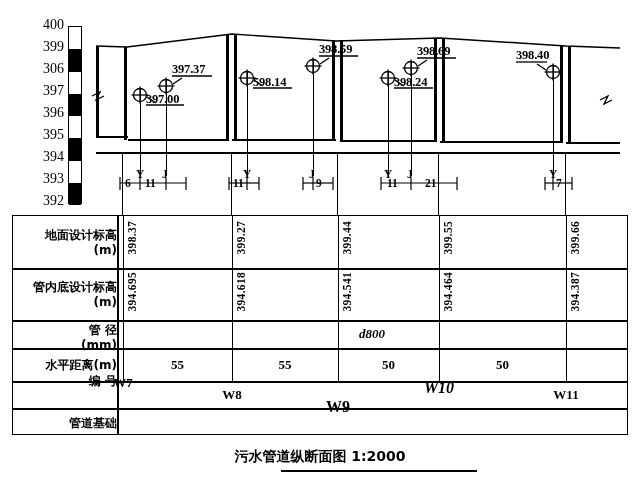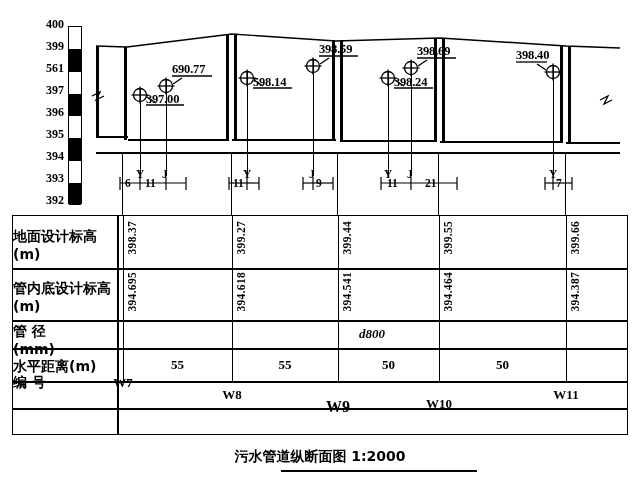--- a/index.html
+++ b/index.html
@@ -4,21 +4,21 @@
 <style>
   html,body{margin:0;padding:0;background:#fff;}
   body{width:640px;height:491px;position:relative;overflow:hidden;
        font-family:"Liberation Serif","DejaVu Serif",serif;color:#000;}
   #root{position:absolute;inset:0;}
 
   .abs{position:absolute;}
 
   
   #scale-labels{left:30px;top:18px;width:34px;}
-  .sc-lab{position:absolute;right:0;font-size:12px;font-weight:bold;
+  .sc-lab{position:absolute;right:0;font-size:14px;font-weight:normal;
           font-family:"Liberation Serif",serif;line-height:1;text-align:right;white-space:nowrap;}
   #scale-bar{left:68px;top:26px;width:14px;height:178px;border:1.4px solid #000;box-sizing:border-box;}
   .sc-seg{position:absolute;left:0;width:100%;}
 
   
   #profile{left:0;top:0;width:640px;height:215px;}
   .ln{position:absolute;background:#000;}
   .h2{height:2px;}
 
   .mh-wall{position:absolute;background:#000;width:3px;}
@@ -29,22 +29,22 @@
   .callout{position:absolute;font-size:12.5px;font-weight:bold;white-space:nowrap;
            font-family:"Liberation Serif",serif;letter-spacing:-.2px;}
 
   .yj{position:absolute;font-size:11.5px;font-weight:bold;font-family:"Liberation Serif",serif;}
   .dimtxt{position:absolute;font-size:11.5px;font-weight:bold;font-family:"Liberation Serif",serif;}
 
   
   #tbl{position:absolute;left:12px;top:215px;width:616px;height:220px;
        border:1.6px solid #000;box-sizing:border-box;}
   .rowline{position:absolute;left:0;width:100%;height:1.6px;background:#000;}
-  .lab{position:absolute;left:0;width:104px;text-align:left;
-       font-family:"DejaVu Sans","Liberation Sans",sans-serif;font-size:14px;font-weight:bold;
+  .lab{position:absolute;left:0;width:104px;text-align:right;
+       font-family:"DejaVu Sans","Liberation Sans",sans-serif;font-size:12px;font-weight:bold;
        line-height:1.25;}
   .labsep{position:absolute;left:104px;top:0;width:1.6px;background:#000;}
 
   .vnum{position:absolute;writing-mode:vertical-rl;transform:rotate(180deg);
         font-size:11.5px;font-weight:bold;font-family:"Liberation Serif",serif;
         letter-spacing:.3px;white-space:nowrap;}
   .colline{position:absolute;width:1.2px;background:#000;}
 
   .center-txt{position:absolute;text-align:center;font-weight:bold;}
 
@@ -53,21 +53,21 @@
   #title-rule{position:absolute;left:281px;top:470px;width:196px;height:1.6px;background:#000;}
 </style>
 </head>
 <body>
 
 <div id="root">
 
   <div class="abs" id="scale-labels">
     <div class="sc-lab" style="top:0px">400</div>
     <div class="sc-lab" style="top:22px">399</div>
-    <div class="sc-lab" style="top:44px">561</div>
+    <div class="sc-lab" style="top:44px">306</div>
     <div class="sc-lab" style="top:66px">397</div>
     <div class="sc-lab" style="top:88px">396</div>
     <div class="sc-lab" style="top:110px">395</div>
     <div class="sc-lab" style="top:132px">394</div>
     <div class="sc-lab" style="top:154px">393</div>
     <div class="sc-lab" style="top:176px">392</div>
   </div>
 
   <div class="abs" id="scale-bar">
     <div class="sc-seg" style="top:0px;    height:22.25px;background:#fff"></div>
@@ -177,21 +177,21 @@
       <g stroke="#000" stroke-width="1.3" fill="none">
         <circle cx="553" cy="72" r="6.5"></circle>
           <line x1="544.5" y1="72" x2="561.5" y2="72"></line>
           <line x1="553" y1="63.5" x2="553" y2="80.5"></line>
         <path d="M546,70 l-9,-6"></path>
           <line x1="516" y1="62" x2="547" y2="62"></line>
       </g>
     </svg>
 
     <div class="callout" style="left:146px;top:92px;">397.00</div>
-    <div class="callout" style="left:172px;top:62px;">690.77</div>
+    <div class="callout" style="left:172px;top:62px;">397.37</div>
     <div class="callout" style="left:253px;top:75px;">598.14</div>
     <div class="callout" style="left:319px;top:42px;">398.59</div>
     <div class="callout" style="left:394px;top:75px;">398.24</div>
     <div class="callout" style="left:417px;top:44px;">398.69</div>
     <div class="callout" style="left:516px;top:48px;">398.40</div>
 
     <div class="yj" style="left:136px;top:168px;">Y</div>
     <div class="yj" style="left:162px;top:168px;">J</div>
     <div class="yj" style="left:243px;top:168px;">Y</div>
     <div class="yj" style="left:309px;top:168px;">J</div>
@@ -259,20 +259,23 @@
     <div class="lab" style="top:107px;">
       <div>管  径</div>
       <div>(mm)</div>
     </div>
     <div class="lab" style="top:142px;">
       <div>水平距离(m)</div>
     </div>
     <div class="lab" style="top:158px;">
       <div>编   号</div>
     </div>
+    <div class="lab" style="top:200px;">
+      <div>管道基础</div>
+    </div>
 
     <div class="colline" style="left:110px;top:0;height:132px;"></div>
     <div class="colline" style="left:219px;top:0;height:132px;"></div>
     <div class="colline" style="left:325px;top:0;height:132px;"></div>
     <div class="colline" style="left:426px;top:0;height:132px;"></div>
     <div class="colline" style="left:553px;top:0;height:132px;"></div>
 
     <div class="vnum" style="left:113px;top:5px;">398.37</div>
     <div class="vnum" style="left:222px;top:5px;">399.27</div>
     <div class="vnum" style="left:328px;top:5px;">399.44</div>
@@ -294,21 +297,21 @@
     <div class="colline" style="left:553px;top:132px;height:33px;"></div>
 
     <div class="center-txt" style="left:110px;top:141px;width:109px;font-size:13px;">55</div>
     <div class="center-txt" style="left:219px;top:141px;width:106px;font-size:13px;">55</div>
     <div class="center-txt" style="left:325px;top:141px;width:101px;font-size:13px;">50</div>
     <div class="center-txt" style="left:426px;top:141px;width:127px;font-size:13px;">50</div>
 
     <div class="center-txt" style="left:93px;top:159px;width:34px;font-size:13px;">W7</div>
     <div class="center-txt" style="left:202px;top:171px;width:34px;font-size:13px;">W8</div>
     <div class="center-txt" style="left:308px;top:182px;width:34px;font-size:16px;">W9</div>
-    <div class="center-txt" style="left:407px;top:180px;width:38px;font-size:13px;">W10</div>
+    <div class="center-txt" style="left:407px;top:163px;width:38px;font-size:16px;font-style:italic;">W10</div>
     <div class="center-txt" style="left:534px;top:171px;width:38px;font-size:13px;">W11</div>
 
   </div>
 
   <div id="title">污水管道纵断面图 1:2000</div>
   <div id="title-rule"></div>
 
 </div>
 
 </body></html>

